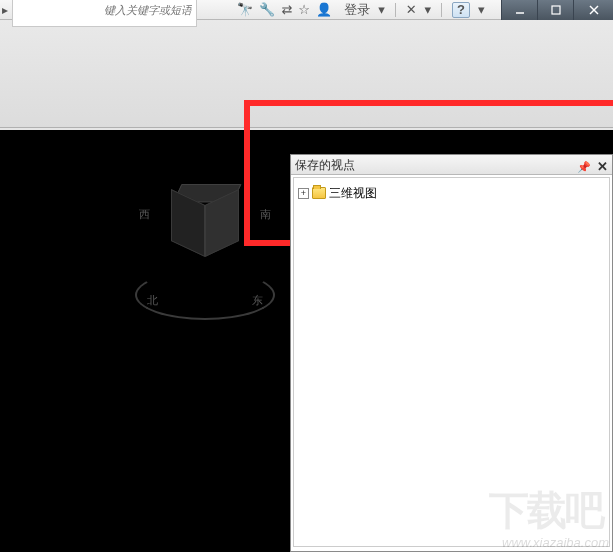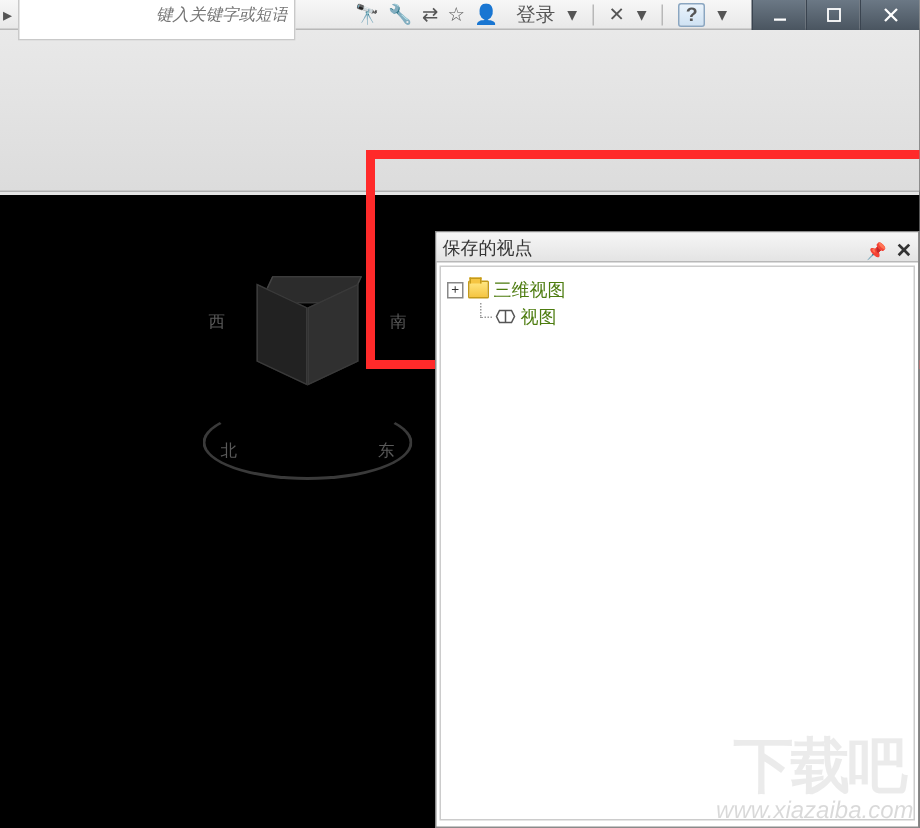--- a/index.html
+++ b/index.html
@@ -54,24 +54,24 @@
 .tree { padding: 6px 4px; border: 1px solid #ccc; margin: 2px; height: calc(100% - 26px); overflow: auto; }
 .tree-row { display: flex; align-items: center; height: 18px; gap: 3px; }
 .tree-expander { width: 11px; height: 11px; border: 1px solid #888; display: flex; align-items: center; justify-content: center; font-size: 9px; color: #333; line-height: 1; cursor: pointer; background: #fff; }
 .tree-line { width: 12px; height: 18px; position: relative; }
 .tree-line::before { content: ""; position: absolute; left: 5px; top: 0; width: 1px; height: 9px; border-left: 1px dotted #999; }
 .tree-line::after { content: ""; position: absolute; left: 5px; top: 9px; width: 8px; height: 1px; border-top: 1px dotted #999; }
 .folder-icon { width: 14px; height: 12px; background: linear-gradient(#ffe680,#f5c542); border: 1px solid #c49a1a; border-radius: 1px; position: relative; }
 .folder-icon::before { content:""; position:absolute; top:-3px; left:0; width:6px; height:3px; background:#f5c542; border:1px solid #c49a1a; border-bottom:none; }
 .view-icon { width: 14px; height: 12px; display: flex; align-items: center; justify-content: center; }
 .view-icon svg { width: 14px; height: 12px; }
-.tree-label { color: #4d7c0f; font-size: 12px; }
+.tree-label { color: #000000; font-size: 12px; }
 .indent { width: 14px; }
 
-.watermark { position: absolute; right: 4px; bottom: 2px; color: rgba(0,0,0,0.15); font-size: 16px; font-style: italic; pointer-events: none; margin-left: 12px; }
+.watermark { position: absolute; right: 4px; bottom: 2px; color: rgba(0,0,0,0.15); font-size: 13px; font-style: italic; pointer-events: none; margin-left: 12px; }
 .wm-logo { position: absolute; right: 10px; bottom: 14px; color: rgba(0,0,0,0.08); font-size: 40px; font-weight: bold; letter-spacing: -2px; pointer-events: none; }
 </style>
 </head>
 <body>
 
 <div class="topbar">
   <span class="search-trigger">▸</span>
   <input class="search-input" placeholder="键入关键字或短语" style="">
   <div class="tool-icons">
     <span>🔭</span>
@@ -147,28 +147,17 @@
     <span class="panel-title">保存的视点</span>
     <span class="panel-pin">📌</span>
     <span class="panel-close">✕</span>
   </div>
   <div class="tree">
     <div class="tree-row">
       <span class="tree-expander">+</span>
       <span class="folder-icon"></span>
       <span class="tree-label">三维视图</span>
     </div>
-    <div class="tree-row">
-      <span class="indent"></span>
-      <span class="tree-line"></span>
-      <span class="view-icon">
-        <svg viewBox="0 0 14 12">
-            <polygon points="3,2 11,2 13,6 11,10 3,10 1,6" fill="none" stroke="#555" stroke-width="1"></polygon>
-            <line x1="7" y1="2" x2="7" y2="10" stroke="#555" stroke-width="1"></line>
-          </svg>
-      </span>
-      <span class="tree-label">视图</span>
-    </div>
   </div>
 </div>
 
 <div class="wm-logo">下载吧</div>
 <div class="watermark">www.xiazaiba.com</div>
 
 </body></html>

